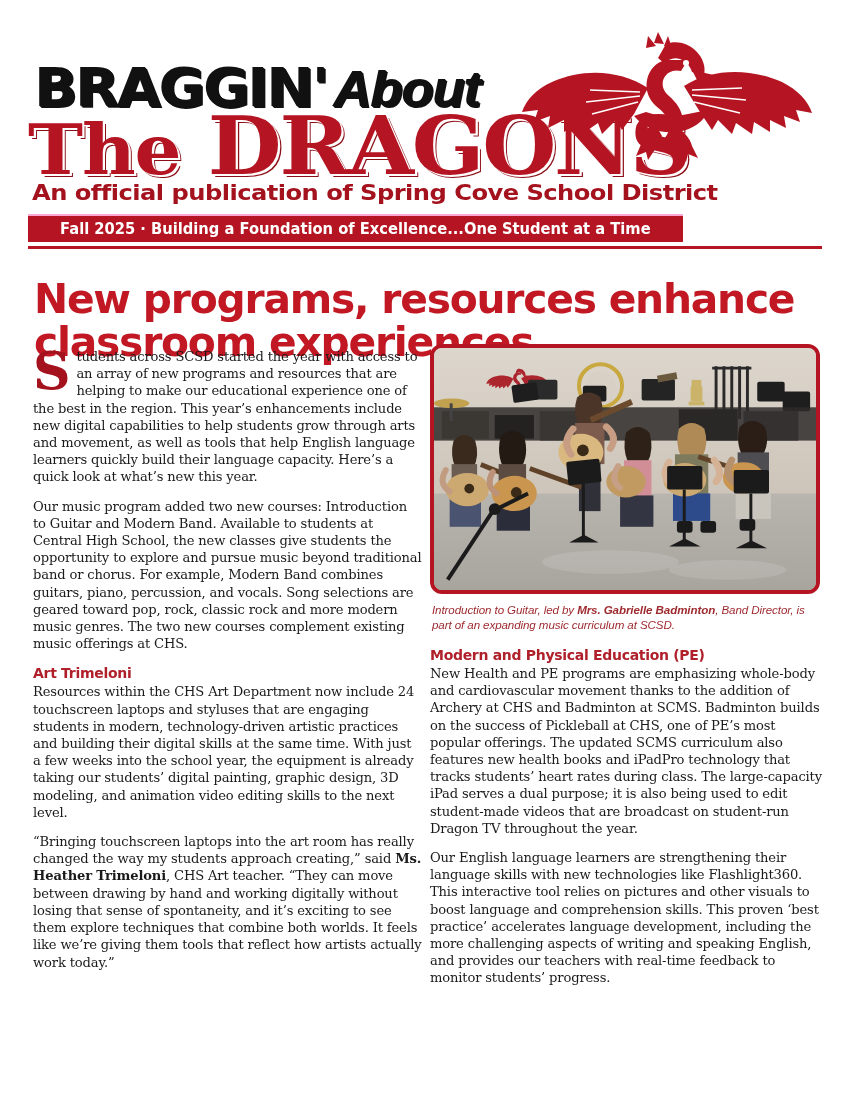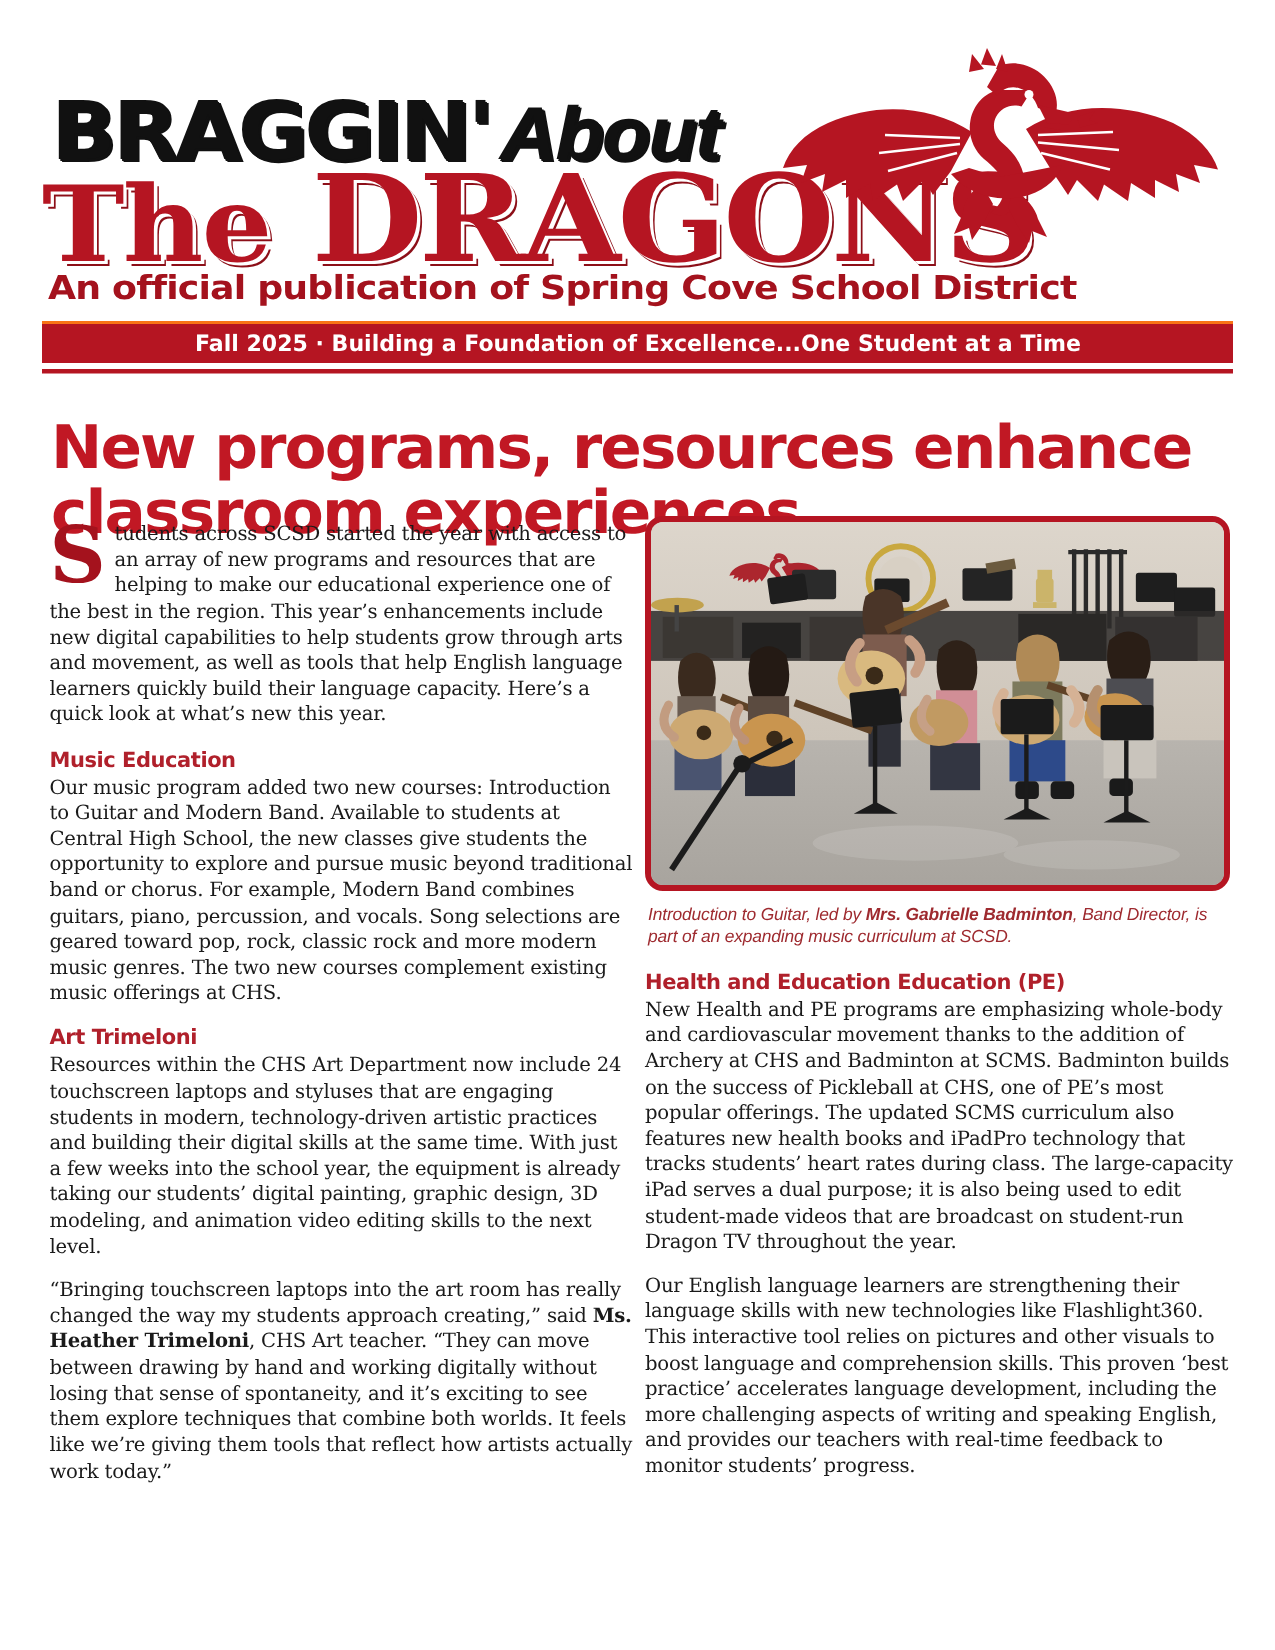--- a/index.html
+++ b/index.html
@@ -98,24 +98,24 @@
     transform: scaleX(1.1);
     transform-origin: left center;
     text-shadow: 1px 1px 0 rgba(255,255,255,0.85);
   }
 
   
   .banner-strip {
     position: absolute;
     left: 28px;
     top: 214px;
-    width: 794px;
+    width: 655px;
     height: 28px;
     background: #B51522;
-    border-top: 2px solid #f97316;
+    border-top: 2px solid #f9a8d4;
     display: flex;
     align-items: center;
     justify-content: center;
   }
   .banner-text {
     font-family: "DejaVu Sans", sans-serif;
     font-weight: bold;
     font-size: 15px;
     color: #ffffff;
     letter-spacing: 0px;
@@ -287,21 +287,20 @@
   <span>New programs, resources enhance</span>
   <span class="hl2">classroom experiences</span>
 </h1>
 
 <div class="col-left">
 
   <p class="body dropcap-para">
     <span class="dropcap">S</span><span>tudents across SCSD started the year with access to an array of new programs and resources that are helping to make our educational experience one of the best in the region. This year’s enhancements include new digital capabilities to help students grow through arts and movement, as well as tools that help English language learners quickly build their language capacity. Here’s a quick look at what’s new this year.</span>
   </p>
 
-  <h2 class="section-head">Music Education</h2>
   <p class="body">Our music program added two new courses: Introduction to Guitar and Modern Band. Available to students at Central High School, the new classes give students the opportunity to explore and pursue music beyond traditional band or chorus. For example, Modern Band combines guitars, piano, percussion, and vocals. Song selections are geared toward pop, rock, classic rock and more modern music genres. The two new courses complement existing music offerings at CHS.</p>
 
   <h2 class="section-head">Art Trimeloni</h2>
   <p class="body">Resources within the CHS Art Department now include 24 touchscreen laptops and styluses that are engaging students in modern, technology-driven artistic practices and building their digital skills at the same time. With just a few weeks into the school year, the equipment is already taking our students’ digital painting, graphic design, 3D modeling, and animation video editing skills to the next level.</p>
 
   <p class="body">
     <span>“Bringing touchscreen laptops into the art room has really changed the way my students approach creating,” said </span><span class="bold-name">Ms. Heather Trimeloni</span><span>, CHS Art teacher. “They can move between drawing by hand and working digitally without losing that sense of spontaneity, and it’s exciting to see them explore techniques that combine both worlds. It feels like we’re giving them tools that reflect how artists actually work today.”</span>
   </p>
 
 </div>
@@ -454,18 +453,18 @@
         <ellipse cx="180" cy="220" rx="70" ry="12"></ellipse>
         <ellipse cx="300" cy="228" rx="60" ry="10"></ellipse>
       </g>
     </svg>
   </div>
 
   <div class="photo-caption">
     <span>Introduction to Guitar, led by </span><span class="cap-bold">Mrs. Gabrielle Badminton</span><span>, Band Director, is part of an expanding music curriculum at SCSD.</span>
   </div>
 
-  <h2 class="section-head">Health and Education Education (PE)</h2>
+  <h2 class="section-head">Modern and Physical Education (PE)</h2>
   <p class="body">New Health and PE programs are emphasizing whole-body and cardiovascular movement thanks to the addition of Archery at CHS and Badminton at SCMS. Badminton builds on the success of Pickleball at CHS, one of PE’s most popular offerings. The updated SCMS curriculum also features new health books and iPadPro technology that tracks students’ heart rates during class. The large-capacity iPad serves a dual purpose; it is also being used to edit student-made videos that are broadcast on student-run Dragon TV throughout the year.</p>
 
   <p class="body">Our English language learners are strengthening their language skills with new technologies like Flashlight360. This interactive tool relies on pictures and other visuals to boost language and comprehension skills. This proven ‘best practice’ accelerates language development, including the more challenging aspects of writing and speaking English, and provides our teachers with real-time feedback to monitor students’ progress.</p>
 
 </div>
 
 </body></html>

